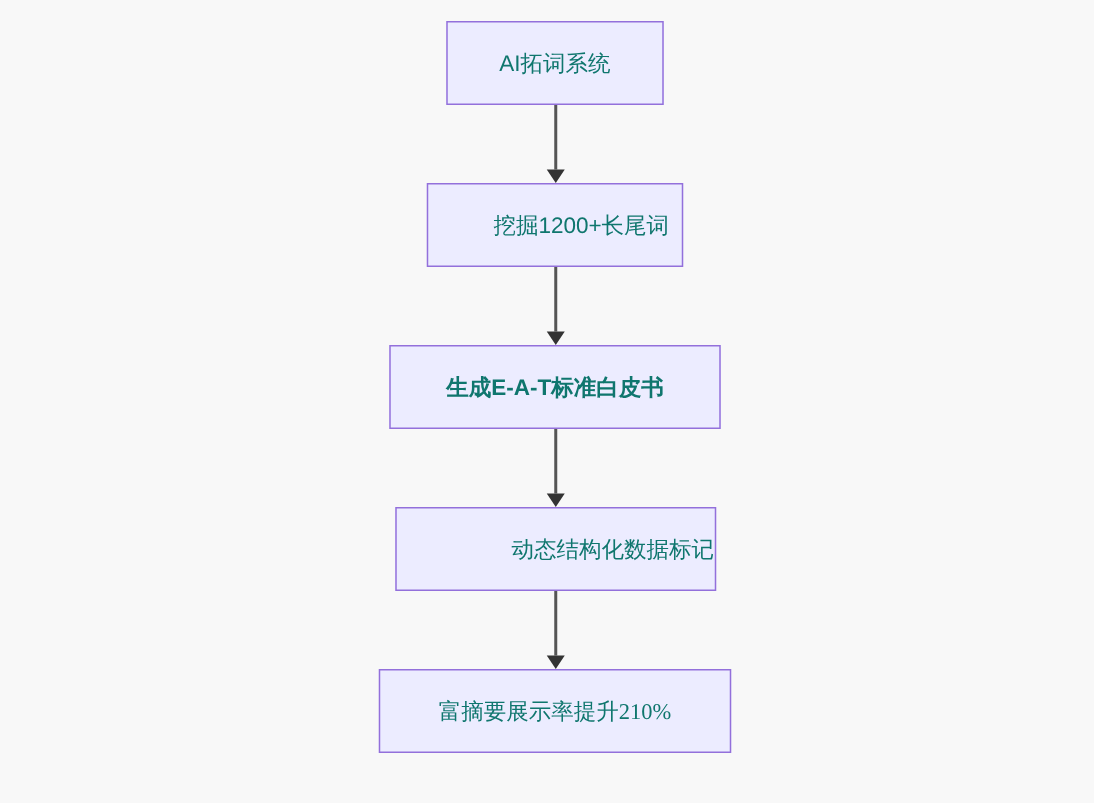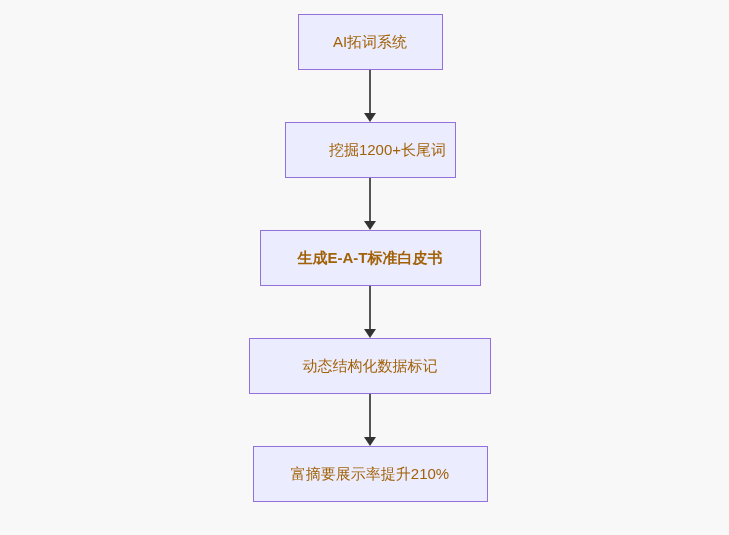--- a/index.html
+++ b/index.html
@@ -25,29 +25,29 @@
     align-items: center;
   }
   .node {
     box-sizing: border-box;
     height: 56px;
     background: #ECECFF;
     border: 1px solid #9370DB;
     display: flex;
     align-items: center;
     justify-content: center;
-    color: #a16207;
+    color: #0f766e;
     font-size: 15px;
     white-space: nowrap;
   }
   .node-1 { width: 145px; }
   .node-2 { width: 171px; padding-left: 35px; }
   .node-3 { width: 221px; font-weight: bold; }
-  .node-4 { width: 242px; }
-  .node-5 { width: 235px; }
+  .node-4 { width: 214px; justify-content: flex-end; }
+  .node-5 { width: 235px; font-family: Liberation Serif, serif; }
   .connector {
     height: 52px;
     display: flex;
     flex-direction: column;
     align-items: center;
   }
   .connector .line {
     width: 2px;
     flex: 1 1 auto;
     background: #555555;

